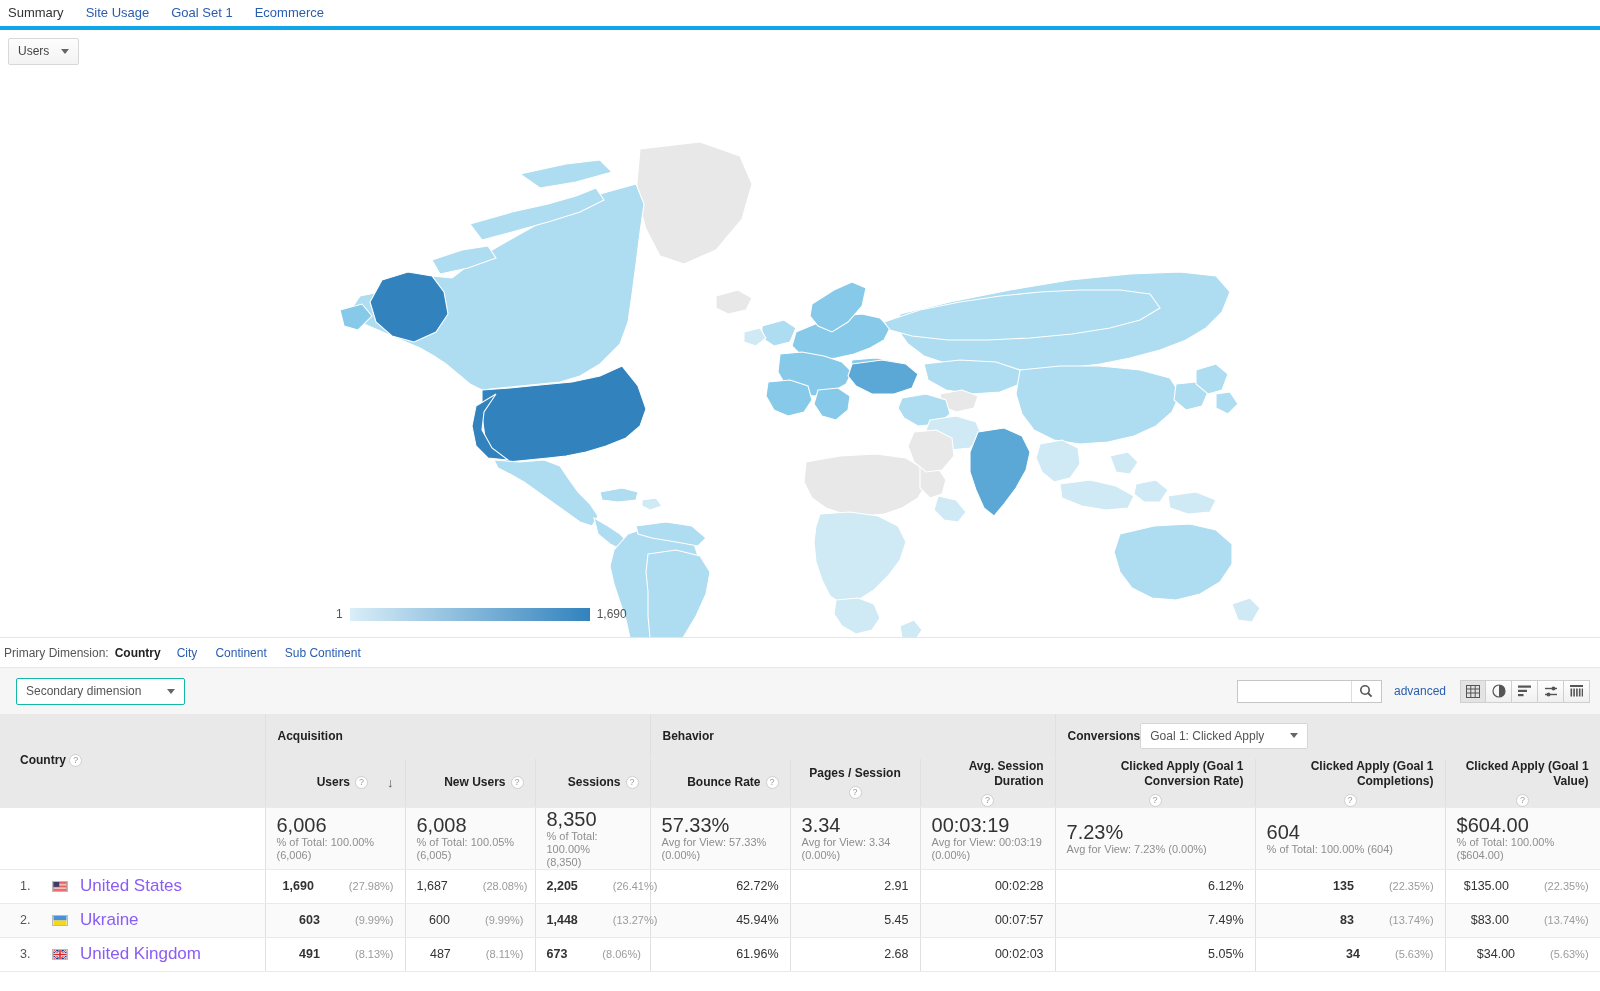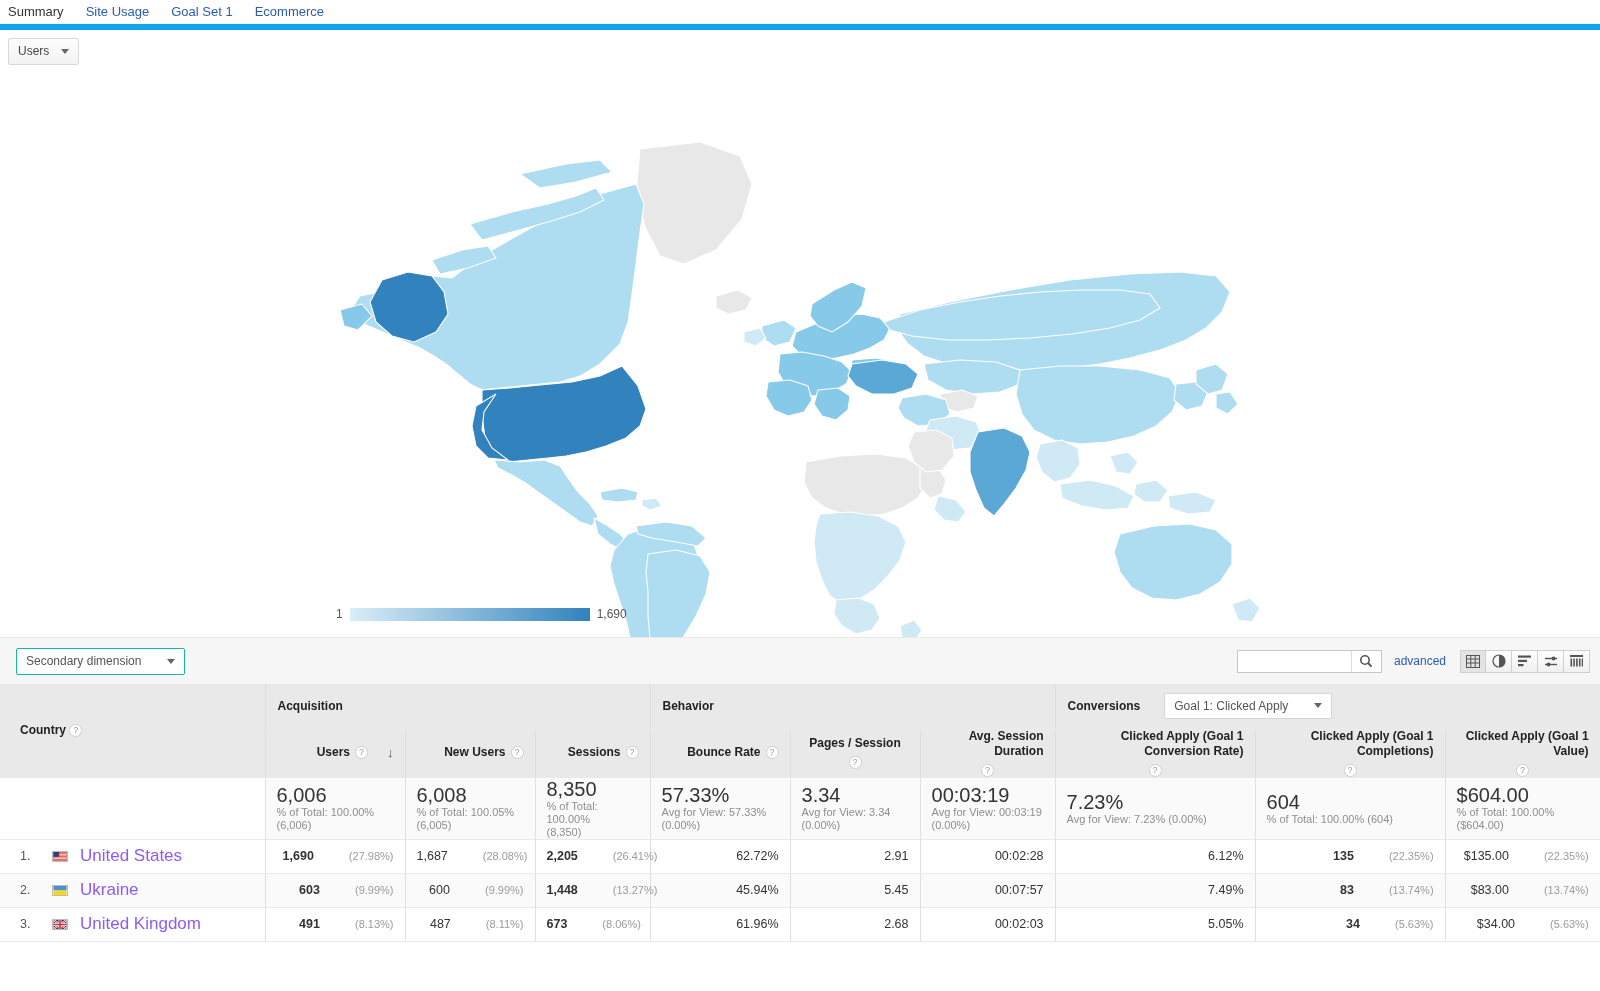--- a/index.html
+++ b/index.html
@@ -12,21 +12,21 @@
     overflow: hidden;
   }
   #app { width: 1600px; height: 991px; position: relative; }
 
   
   .tabbar {
     height: 30px;
     display: flex;
     align-items: center;
     padding: 0 8px;
-    border-bottom: 6px solid #0ea5e9;
+    border-bottom: 4px solid #0ea5e9;
     background: #fff;
   }
   .tab {
     font-size: 13px;
     color: #2a5db0;
     margin-right: 22px;
     cursor: pointer;
     line-height: 30px;
   }
   .tab.active { color: #333; }
@@ -168,21 +168,21 @@
   .sub-row th .hcell { display: inline-flex; align-items: center; gap: 5px; justify-content: flex-end; flex-wrap: wrap; }
   .qmark {
     display: inline-block;
     width: 13px; height: 13px; border-radius: 50%;
     background: #fff; border: 1px solid #cfcfcf;
     color: #9a9a9a; font-size: 9px; font-weight: normal;
     line-height: 11px; text-align: center;
     cursor: pointer; vertical-align: middle;
   }
   .sortarrow { color: #555; font-size: 13px; margin-left: 14px; }
-  .conv-head { display: inline-flex; align-items: center; gap: 24px; }
+  .conv-head { display: inline-flex; align-items: center; gap: 0; }
   .goal-select {
     display: inline-flex; align-items: center; gap: 26px;
     height: 26px; padding: 0 9px;
     border: 1px solid #d6d6d6; border-radius: 2px;
     background: #fff; font-weight: normal;
     font-size: 12px; color: #555; cursor: pointer;
   }
 
   tr.total-row td {
     background: #fafafa;
@@ -312,20 +312,27 @@
 
     </svg>
 
     <div class="legend">
       <span>1</span>
       <span class="legend-bar"></span>
       <span>1,690</span>
     </div>
   </div>
 
+  <div class="primary-dim">
+    <span class="lbl">Primary Dimension:</span>
+    <span class="cur">Country</span>
+    <span class="opt">City</span>
+    <span class="opt">Continent</span>
+    <span class="opt">Sub Continent</span>
+  </div>
 
   <div class="controls">
     <div class="sec-dim">
       <span>Secondary dimension</span>
       <span class="caret"></span>
     </div>
 
     <div class="ctrl-right">
       <div class="search-box">
         <input type="text" placeholder="" style="">
@@ -453,21 +460,21 @@
               <span class="qmark">?</span>
             </span>
       </th>
       <th>
         <span class="hcell" style="justify-content:center;">
               <span>Clicked Apply (Goal 1 Conversion Rate)</span>
               <span class="qmark">?</span>
             </span>
       </th>
       <th>
-        <span class="hcell" style="justify-content:space-between;flex-direction:column;">
+        <span class="hcell" style="justify-content:center;">
               <span>Clicked Apply (Goal 1 Completions)</span>
               <span class="qmark">?</span>
             </span>
       </th>
       <th>
         <span class="hcell" style="justify-content:center;">
               <span>Clicked Apply (Goal 1 Value)</span>
               <span class="qmark">?</span>
             </span>
       </th>

